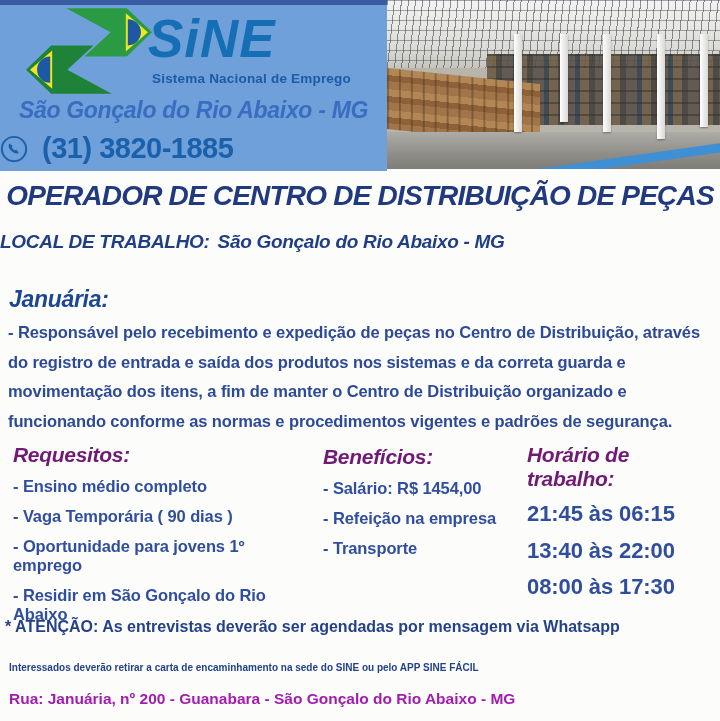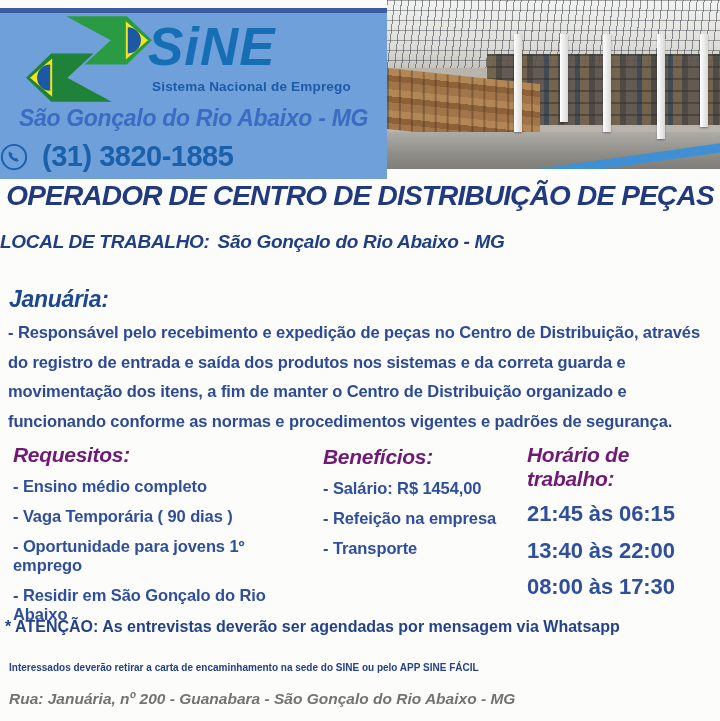--- a/index.html
+++ b/index.html
@@ -5,21 +5,21 @@
   * { margin:0; padding:0; box-sizing:border-box; }
   html,body { background:#e9e9e9; }
   body { font-family:"Liberation Sans", sans-serif; }
   .flyer{
     position:relative; width:720px; height:721px; margin:0 auto;
     background:#fcfcfb; overflow:hidden;
     font-weight:bold; color:#2c4a97;
   }
   
   .header{
-    position:absolute; left:0; top:8px; width:387px; height:171px;
+    position:absolute; left:0; top:0; width:387px; height:171px;
     background:#6fa0da; border-top:5px solid #3a5ca3;
   }
   .logo-mark{ position:absolute; left:26px; top:3px; width:126px; height:86px; }
   .brand{
     position:absolute; left:148px; top:2px; width:210px;
     font-style:italic; font-size:54px; letter-spacing:1px;
     color:#166fb4; transform:scaleX(0.98); transform-origin:left;
   }
   .tagline{
     position:absolute; left:152px; top:66px; width:210px;
@@ -97,21 +97,21 @@
   .col-heading{ font-style:italic; font-size:21px; color:#701a75; letter-spacing:-0.3px; margin-bottom:10px; }
   .col-list{ list-style:none; }
   .col-list li{ font-size:16.5px; color:#2f4e9e; margin-bottom:11px; letter-spacing:-0.1px; }
   .requirements{ position:absolute; left:13px;  top:443px; width:300px; }
   .benefits    { position:absolute; left:323px; top:445px; width:200px; }
   .schedule    { position:absolute; left:527px; top:443px; width:190px; }
   .schedule li { margin-bottom:10.5px; font-size:22px; }
   
   .note-attention{ position:absolute; left:5px; top:618px; width:710px; font-size:16px; color:#24418a; }
   .note-info     { position:absolute; left:9px; top:662px; width:710px; font-size:10px; color:#24418a; }
-  .note-address  { position:absolute; left:9px; top:690px; width:710px; font-size:15.5px; color:#737373;font-style:italic; }
+  .note-address  { position:absolute; left:9px; top:690px; width:710px; font-size:15.5px; color:#a21caf; }
 </style>
 </head>
 <body>
 
 <div class="flyer">
 
   <div class="header">
     <svg class="logo-mark" viewBox="0 0 125 85" aria-hidden="true">
 
       <polygon points="40,0 100,0 125,24 100,48 58,48 84,24" fill="#2a9b42"></polygon>

